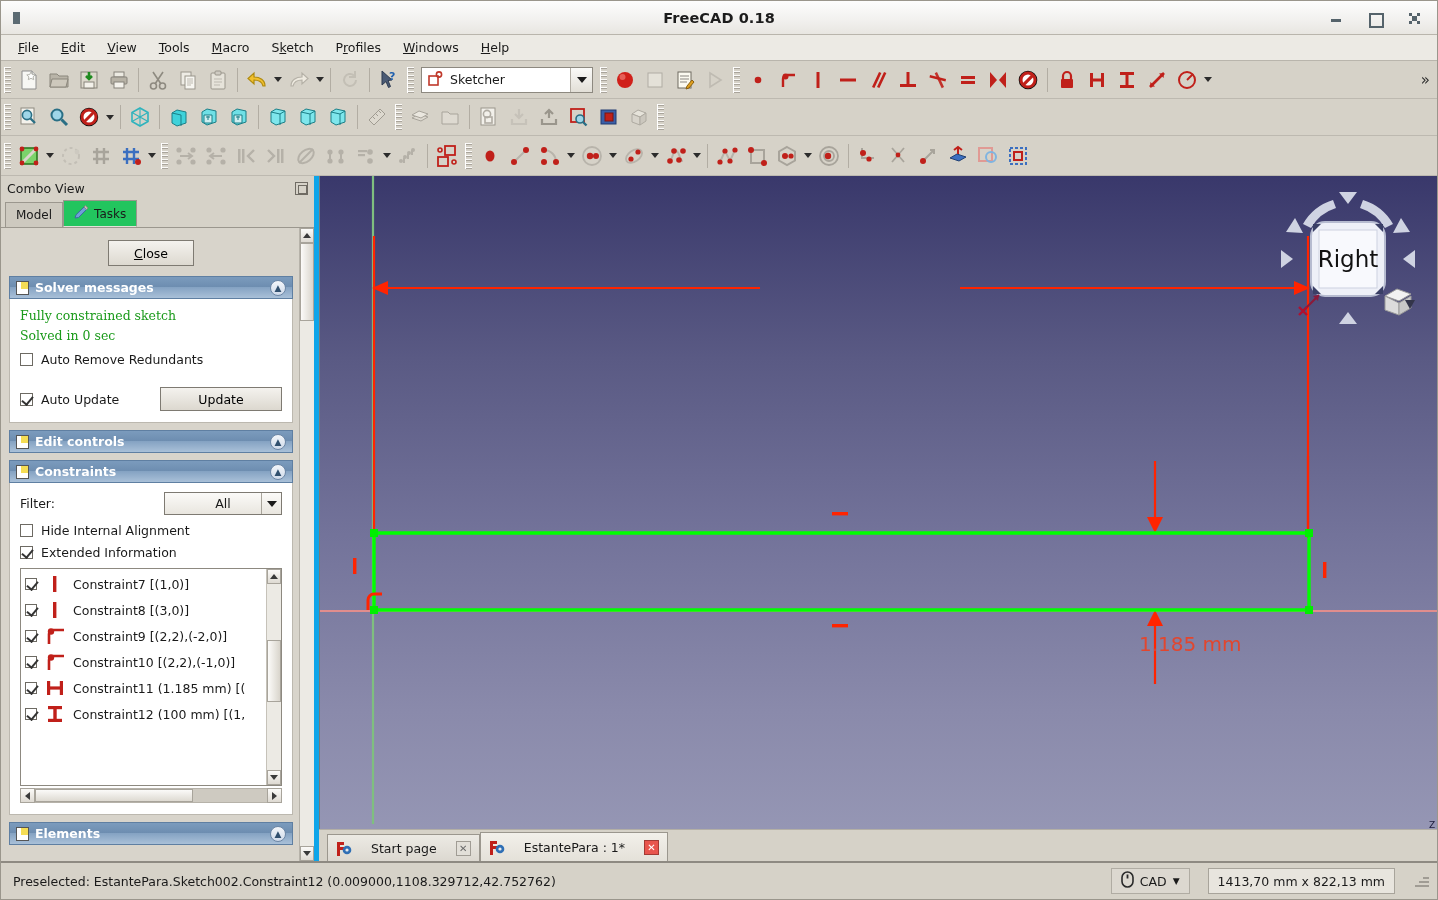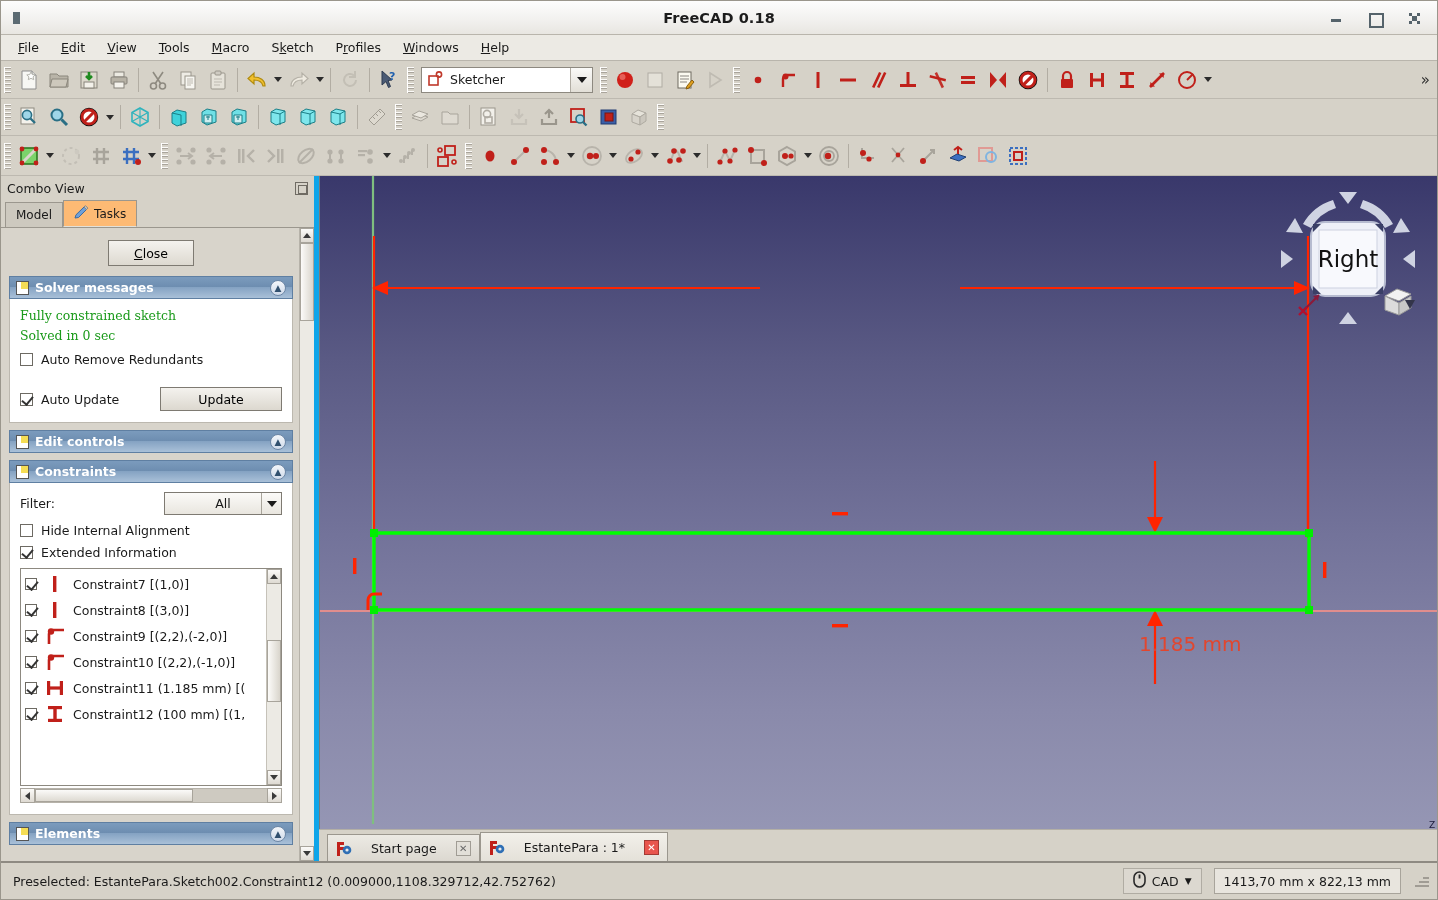--- a/index.html
+++ b/index.html
@@ -65,21 +65,21 @@
 
   
   .combo { width:318px; flex:0 0 318px; display:flex; flex-direction:column;
       background:#d6d2c8; border-right:5px solid #0ea5e9; }
   .combo-title { height:24px; display:flex; align-items:center; padding:0 6px; font-size:12.5px; }
   .combo-title .float-ico { margin-left:auto; width:13px; height:13px; border:1px solid #6f6b63; position:relative;}
   .combo-title .float-ico::after{content:"";position:absolute;left:2px;top:2px;width:7px;height:7px;border:1px solid #6f6b63;}
   .tabs-row { display:flex; align-items:flex-end; height:28px; padding-left:4px; border-bottom:1px solid #9b978e;}
   .ctab { height:25px; padding:0 10px; display:flex; align-items:center; gap:5px; font-size:12px;
      background:#cdc9bf; border:1px solid #9b978e; border-bottom:none; cursor:default;}
-  .ctab.active { background:#fdba74; height:27px; border-bottom:1px solid #e3e0d8; }
+  .ctab.active { background:#22c55e; height:27px; border-bottom:1px solid #e3e0d8; }
   .task-scrollwrap { flex:1; display:flex; min-height:0; background:#d6d2c8; }
   .task-area { flex:1; overflow:hidden; background:#d8d4cb; padding:6px 6px 0 8px; position:relative; }
   .vscroll { width:15px; flex:0 0 15px; background:#e6e3dc; border-left:1px solid #b6b2a9;
       display:flex; flex-direction:column; }
   .vs-btn { height:15px; background:linear-gradient(#fbfaf8,#dedad2); border:1px solid #a8a49b;
       display:flex; align-items:center; justify-content:center; cursor:default;}
   .vs-btn i { border-left:4px solid transparent; border-right:4px solid transparent; }
   .vs-up i { border-bottom:5px solid #3a3a3a; }
   .vs-dn i { border-top:5px solid #3a3a3a; }
   .vs-track { flex:1; background:#eceae4; position:relative; }
@@ -150,21 +150,21 @@
   .dtab.active { background:linear-gradient(#f2f0ea,#e4e1d9); height:29px; }
   .fcicon { width:16px; height:15px; position:relative; flex:0 0 16px; }
   .tabx { width:15px; height:15px; border:1px solid #a09c94; background:#e2dfd8;
      display:flex; align-items:center; justify-content:center; font-size:10px; color:#6a6a6a; cursor:default;}
   .tabx.red { background:#e8554d; border:1px solid #a33a34; color:#fff; font-weight:bold; }
 
   
   .statusbar { height:38px; flex:0 0 38px; display:flex; align-items:center;
      background:#d6d2c8; border-top:2px solid #8e8a82; padding:0 4px; }
   .status-msg { padding-left:8px; font-size:12.5px; }
-  .sb-right { margin-left:auto; display:flex; align-items:center; gap:12px; padding-right:4px; }
+  .sb-right { margin-left:auto; display:flex; align-items:center; gap:18px; padding-right:4px; }
   .sb-cell { height:26px; display:flex; align-items:center; gap:6px; padding:0 9px;
      border:1px solid #b0aca3; background:#dcd8d0; font-size:12.5px; }
   .sb-cell.sunken { border:1px solid #a8a49b; background:#e8e5de; }
   .grip-corner { width:16px; height:16px; position:relative; }
   .grip-corner i { position:absolute; right:0; height:2px; background:#a09c94; }
 </style>
 </head>
 <body>
 
 <div id="app">

